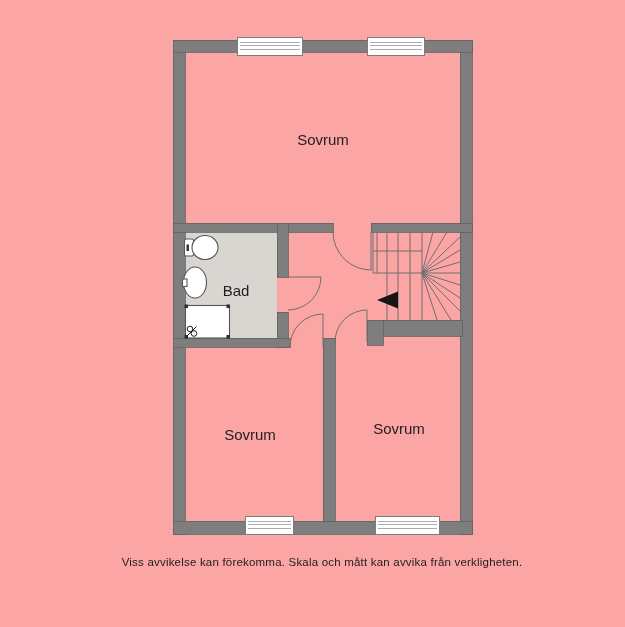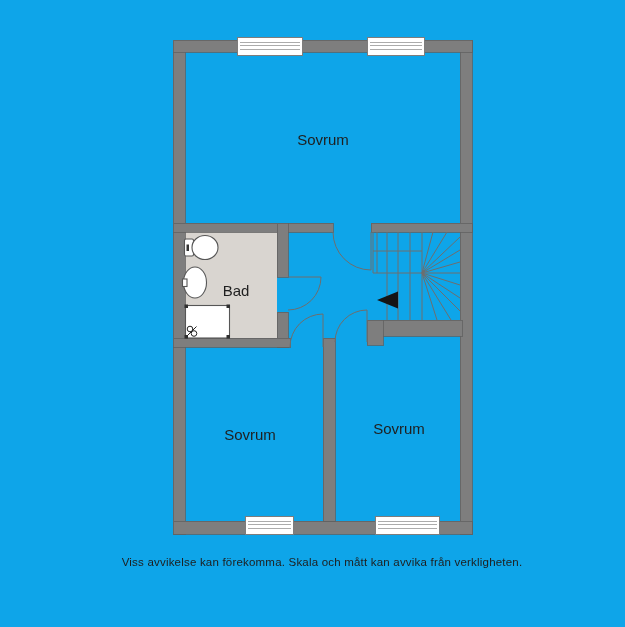--- a/index.html
+++ b/index.html
@@ -1,16 +1,16 @@
 <!DOCTYPE html>
 <html><head>
 <meta charset="utf-8">
 <style>
   html,body{margin:0;padding:0;background:#ffffff;}
-  .page{position:relative;width:625px;height:627px;background:#0ea5e9;
+  .page{position:relative;width:625px;height:627px;background:#fca5a5;
         font-family:"Liberation Sans",sans-serif;overflow:hidden;}
   svg{position:absolute;left:0;top:0;}
   .wall{stroke:#616161;stroke-width:0.8;}
   .win{fill:#ffffff;stroke:#7d7d7d;stroke-width:1;}
   .winline{stroke:#ababab;stroke-width:1;fill:none;}
   .ln{fill:none;stroke-width:1;}
   .fx{fill:#ffffff;stroke:#565656;stroke-width:1.1;}
   .fxdark{stroke:none;}
   .room-label{font-size:15px;}
   .caption{position:absolute;top:556px;left:17px;width:610px;text-align:center;

